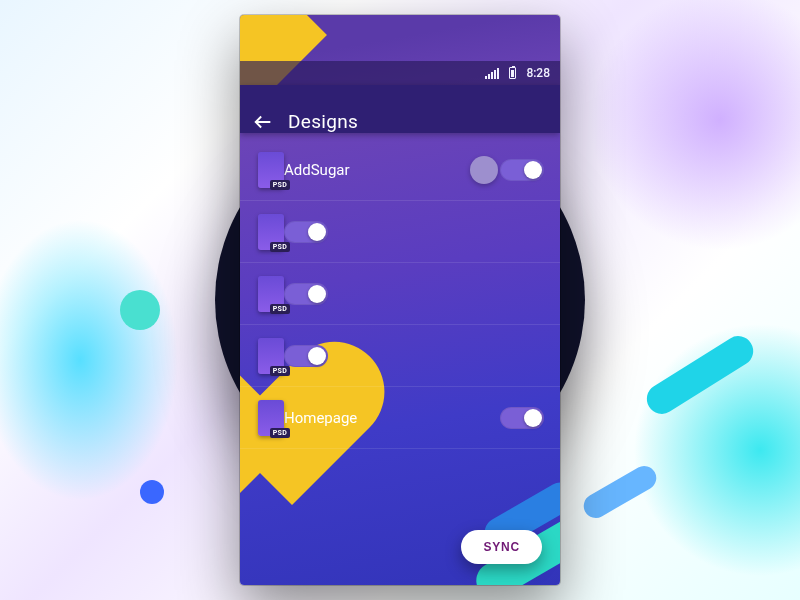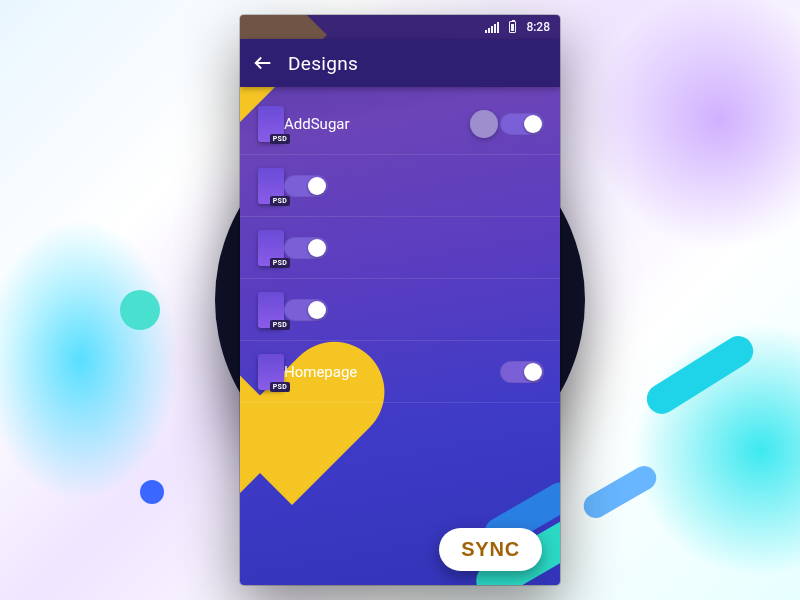--- a/index.html
+++ b/index.html
@@ -52,36 +52,37 @@
   .deco.corn2{ width:100px;height:30px;background:#2a7fe2;border-radius:999px; right:-20px; bottom:55px; transform:rotate(-30deg);}
 
   
   .statusbar {
     position:relative; height:24px;
     display:flex; justify-content:flex-end; align-items:center;
     gap:10px; padding:0 10px;
     color:#f2f1ff; font-size:12px; font-weight:500;
     background:rgba(40,25,90,.65);
     z-index:3;
+    margin-top:46px;
   }
   .sigbars { display:flex; align-items:flex-end; gap:1px; height:11px;}
   .sigbars span{ width:2px; background:#f2f1ff;}
   .sigbars span:nth-child(1){height:3px}
   .sigbars span:nth-child(2){height:5px}
   .sigbars span:nth-child(3){height:7px}
   .sigbars span:nth-child(4){height:9px}
   .sigbars span:nth-child(5){height:11px}
   .batt { width:7px;height:12px;border:1px solid #f2f1ff;border-radius:1px;position:relative;}
   .batt::before{content:"";position:absolute;left:1px;right:1px;bottom:1px;height:70%;background:#f2f1ff;}
   .batt::after{content:"";position:absolute;top:-2px;left:2px;width:3px;height:1.5px;background:#f2f1ff;}
 
   
   .appbar {
     position:relative; z-index:3;
-    height:48px; display:flex; align-items:center;
+    height:48px; display:flex; align-items:flex-end;
     padding:0 12px; gap:14px;
     background:#2f1f73;
     color:#fff;
     box-shadow:0 2px 6px rgba(0,0,0,.3);
   }
   .back-arrow{ width:22px;height:22px; display:flex;align-items:center;justify-content:center; cursor:pointer;}
   .appbar h1{ font-size:19px; font-weight:400; letter-spacing:.3px;}
 
   
   .list { position:relative; z-index:2; padding:6px 0 0;}
@@ -117,22 +118,22 @@
   .toggle.on  .knob{ right:2px; }
 
   .ghost-knob{ 
     position:absolute; width:28px;height:28px;border-radius:50%;
     background:#9d8fce; right:62px; top:50%; transform:translateY(-50%);
     box-shadow:0 2px 5px rgba(0,0,0,.25);
   }
 
   
   .sync {
-    position:absolute; right:18px; bottom:14px; z-index:4;
-    background:#fff; color:#a16207; font-weight:700; font-size:20px; letter-spacing:.8px;
+    position:absolute; right:18px; bottom:21px; z-index:4;
+    background:#fff; color:#701a75; font-weight:700; font-size:12px; letter-spacing:.8px;
     padding:10px 22px; border-radius:999px; border:none;
     box-shadow:0 6px 16px rgba(0,0,0,.35); cursor:pointer;
   }
 </style>
 </head>
 <body>
 
 <div class="stage">
   <div class="bg-dark-circle"></div>
   <div class="pill a"></div>

